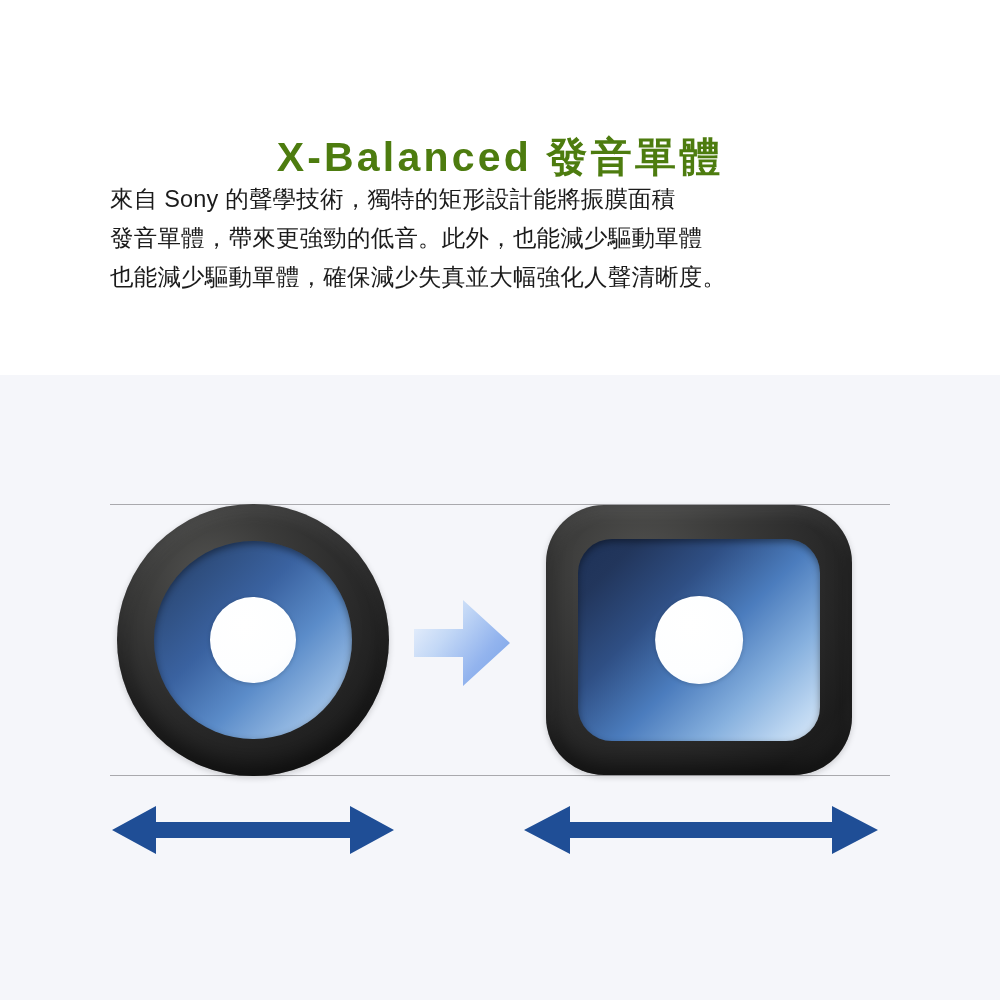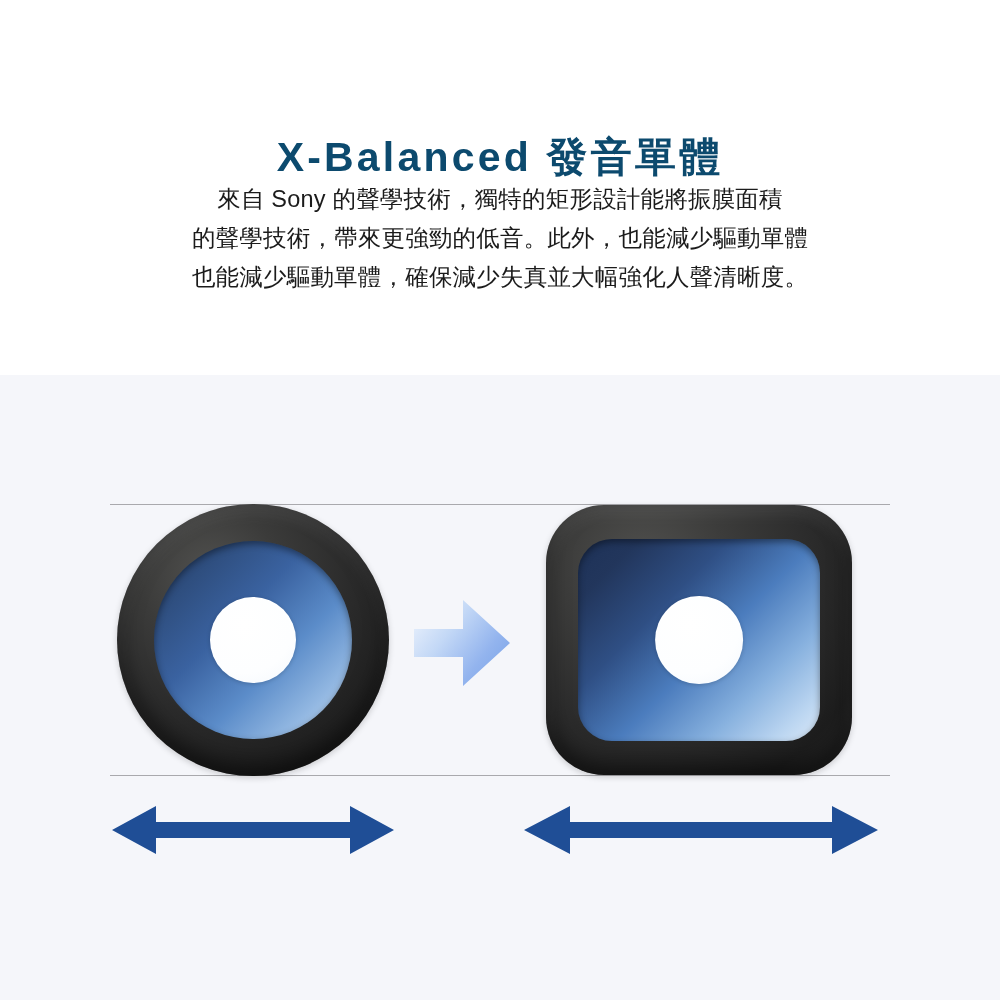--- a/index.html
+++ b/index.html
@@ -33,30 +33,30 @@
 
   .headline {
     position: absolute;
     left: 0;
     top: 103px;
     width: 1000px;
     text-align: center;
     font-size: 41px;
     font-weight: bold;
     letter-spacing: 3.2px;
-    color: #0c4a6e;
+    color: #4d7c0f;
     white-space: nowrap;
   }
 
   .body-copy {
     position: absolute;
     left: 110px;
     top: 180px;
     width: 780px;
-    text-align: center;
+    text-align: left;
     font-size: 23.5px;
     line-height: 39px;
     color: #1b1b1b;
     letter-spacing: 0.2px;
   }
   .body-copy .line { display: block; }
 
   
   .diagram-section {
     position: absolute;
@@ -193,21 +193,21 @@
 <body>
 
 <div class="page">
 
   <section class="text-section">
 
     <h1 class="headline">X-Balanced 發音單體</h1>
 
     <div class="body-copy">
       <span class="line">來自 Sony 的聲學技術，獨特的矩形設計能將振膜面積</span>
-      <span class="line">的聲學技術，帶來更強勁的低音。此外，也能減少驅動單體</span>
+      <span class="line">發音單體，帶來更強勁的低音。此外，也能減少驅動單體</span>
       <span class="line">也能減少驅動單體，確保減少失真並大幅強化人聲清晰度。</span>
     </div>
 
   </section>
 
   <section class="diagram-section">
 
     <div class="guide-line top"></div>
     <div class="guide-line bottom"></div>
 

